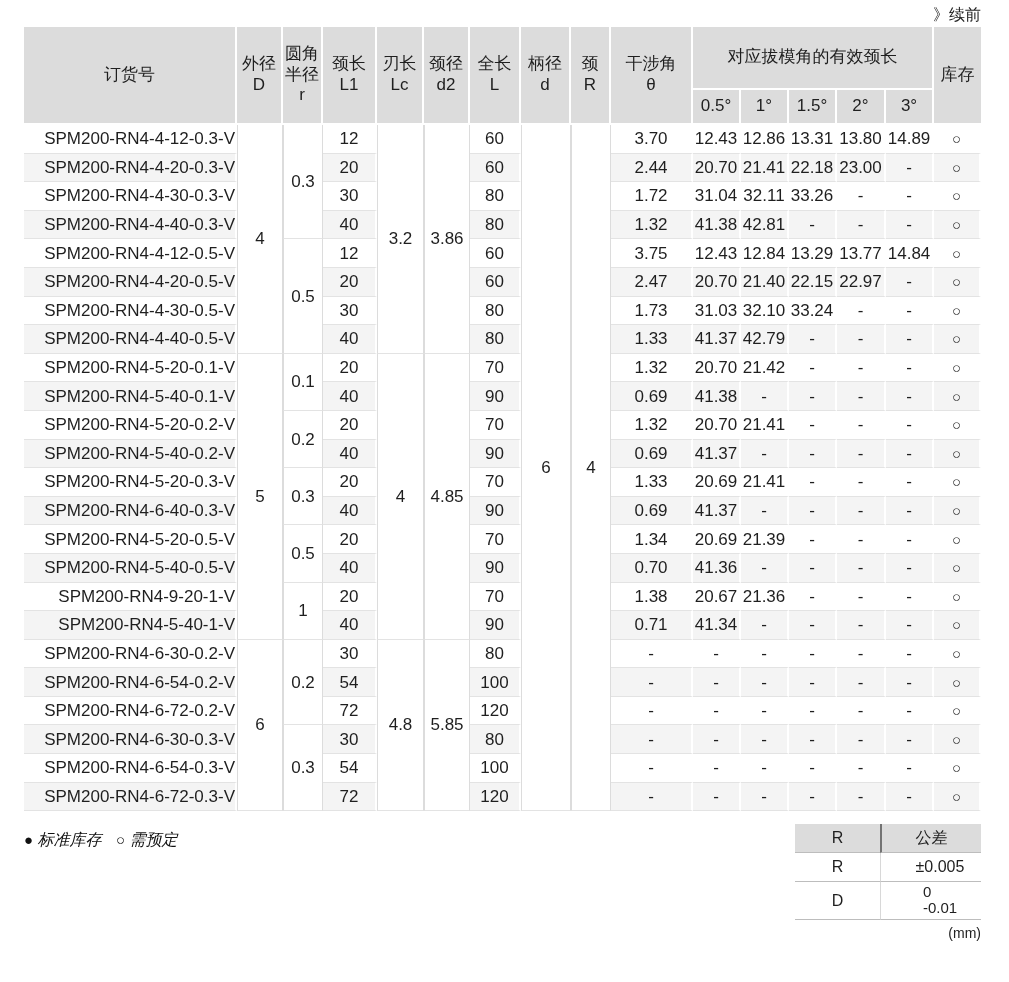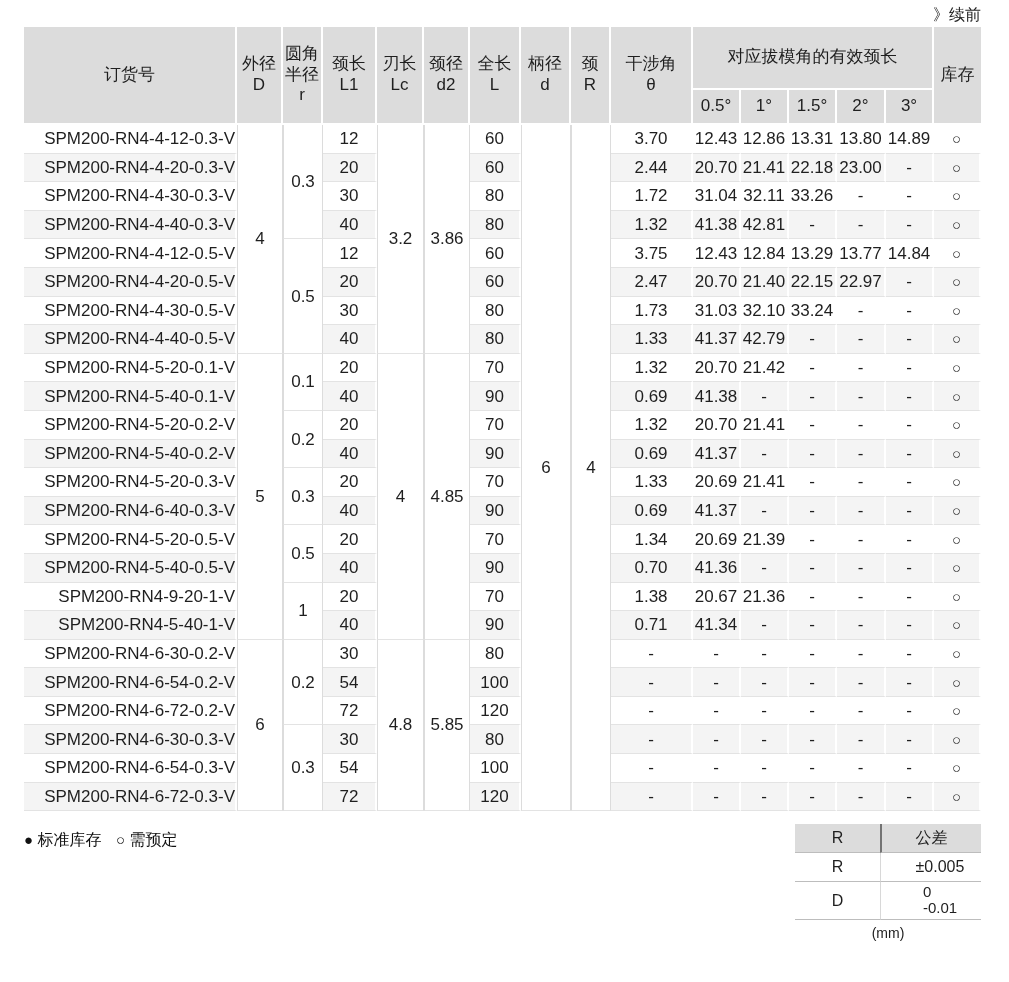--- a/index.html
+++ b/index.html
@@ -44,21 +44,21 @@
   table.main td.mg {
     background:#fff !important;
     border-left:1px solid #dcdcdc; border-right:1px solid #dcdcdc;
   }
   table.main td.stock { font-size:15px; color:#333; }
 
   .below {
     margin-top:13px;
     display:flex; justify-content:space-between; align-items:flex-start;
   }
-  .legend { font-size:16px; padding-top:6px; color:#111; }
+  .legend { font-size:16px; padding-top:6px; color:#111;font-style:italic; }
   .legend .sym { font-size:15px; }
   .legend .lbl { margin-right:10px; }
 
   .tol-wrap { width:186px; }
   table.tol {
     border-collapse:separate; border-spacing:0;
     table-layout:fixed; width:186px; font-size:16px;
   }
   table.tol th {
     background:#dcdcdc; font-weight:400; text-align:center;
@@ -68,21 +68,21 @@
   table.tol td {
     text-align:center; vertical-align:middle;
     height:29px; border-bottom:1px solid #bdbdbd; padding:2px 0;
     background:#fff;
   }
   table.tol td + td { border-left:1px solid #d8d8d8;padding-left:18px; }
   .stacked {
     display:inline-block; text-align:left;
     white-space:pre-line; line-height:1.05; font-size:15px;
   }
-  .mm { text-align:center; font-size:14px; margin-top:5px; color:#222; }
+  .mm { text-align:right; font-size:14px; margin-top:5px; color:#222; }
 </style>
 </head>
 <body>
 
 <div class="content">
 
   <div class="continued">》续前</div>
 
   <table class="main">
     <colgroup>

